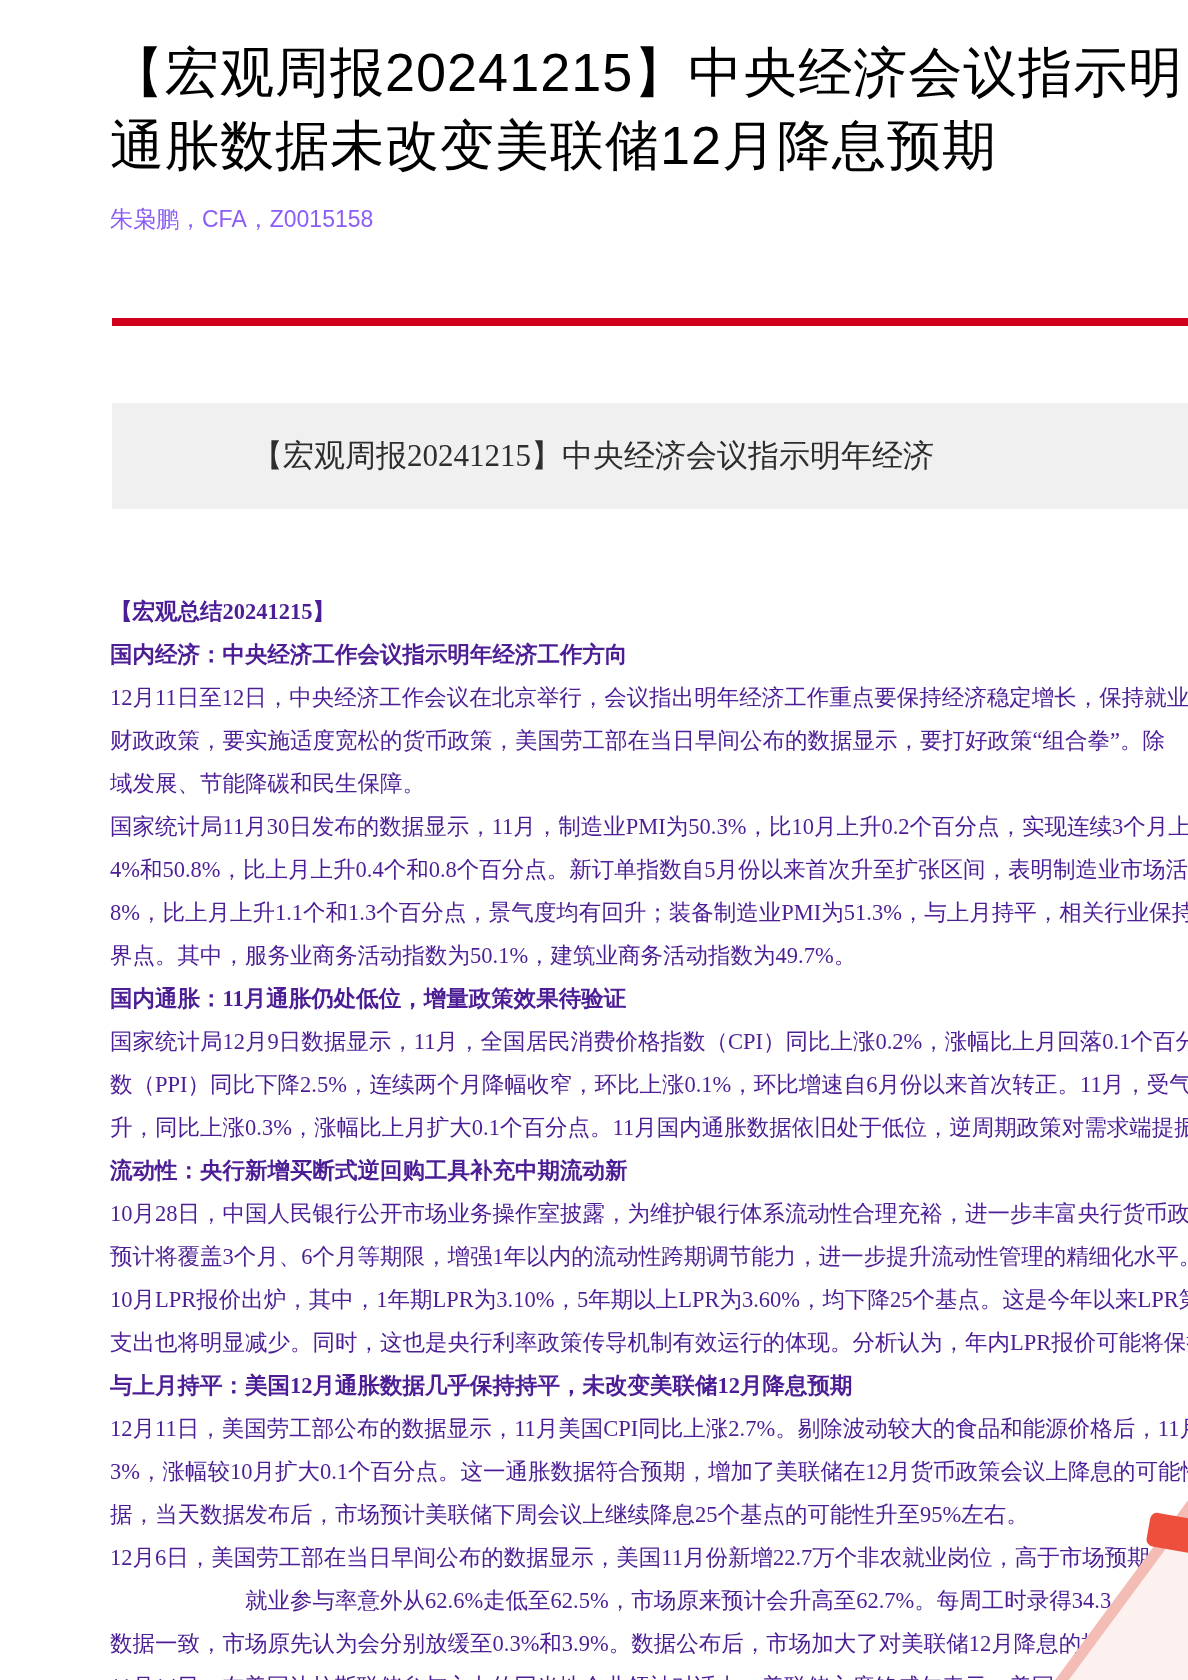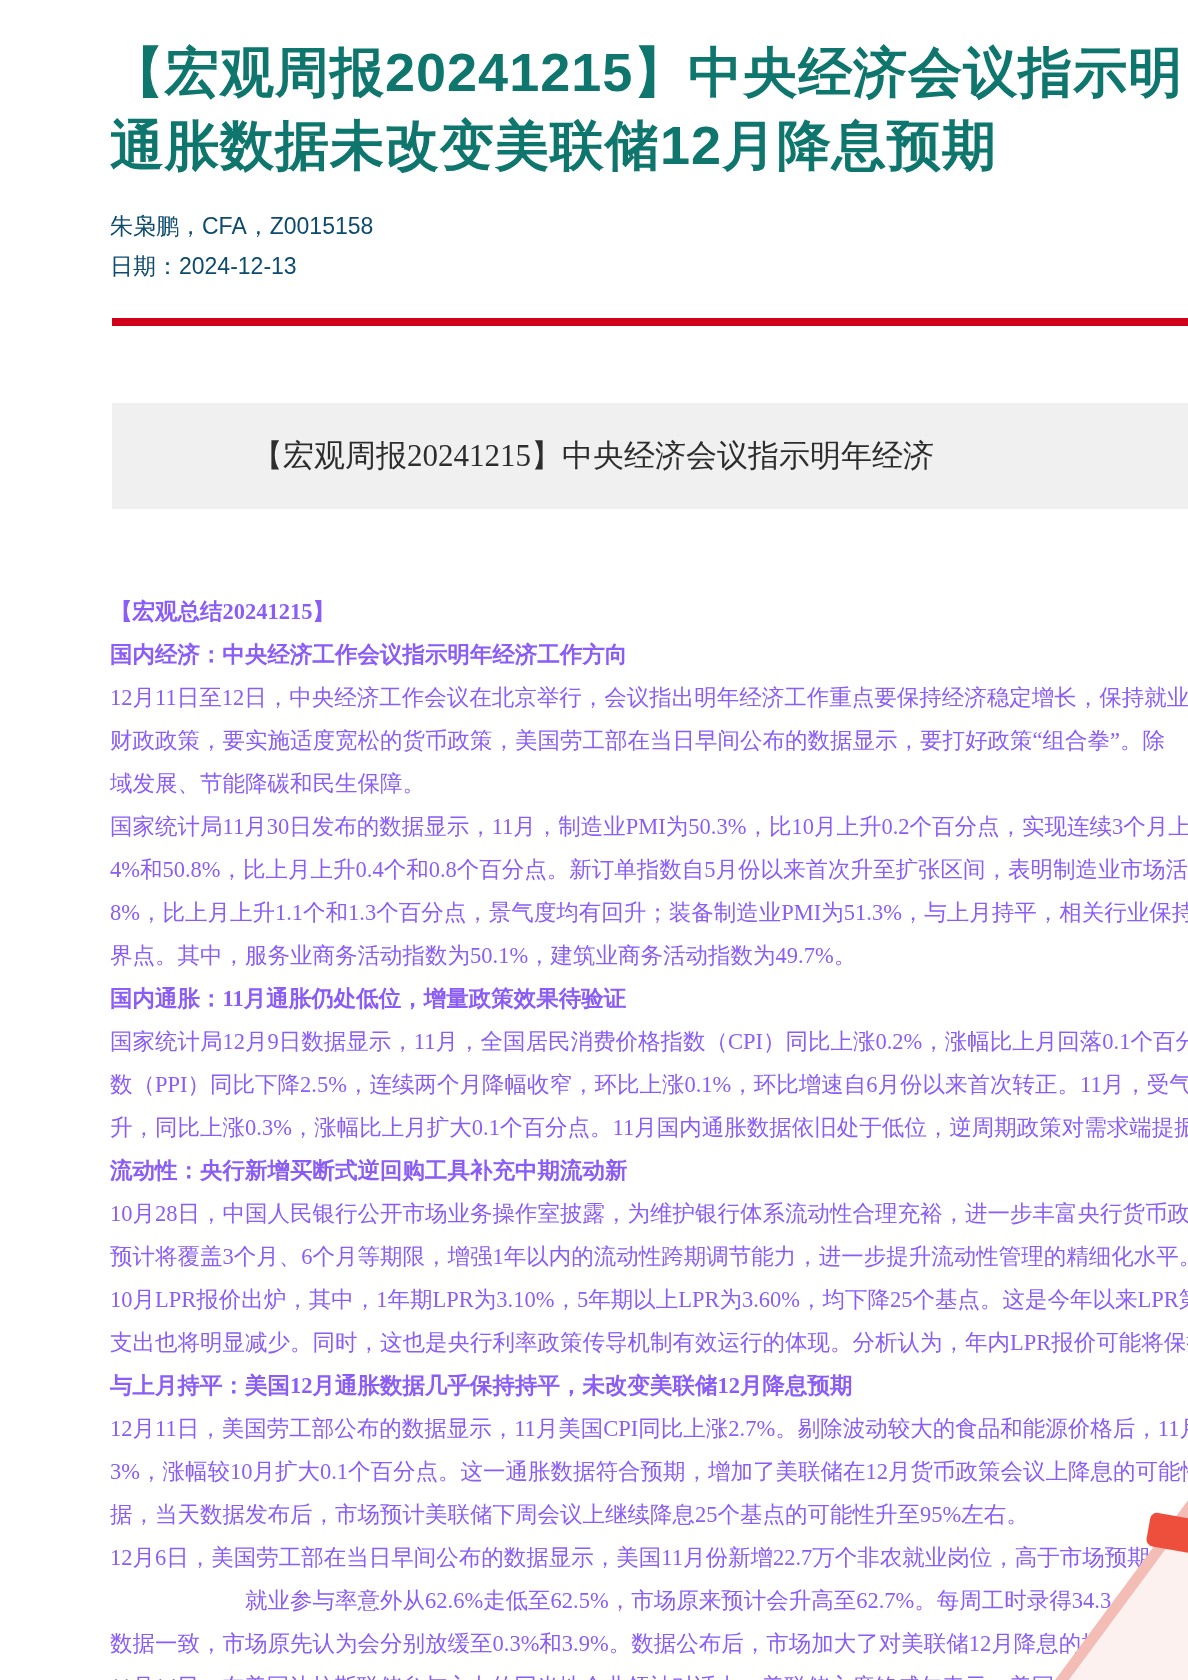--- a/index.html
+++ b/index.html
@@ -5,28 +5,28 @@
   * { margin: 0; padding: 0; box-sizing: border-box; }
   html, body { background: #ffffff; }
   body {
     width: 1188px; height: 1680px;
     position: relative; overflow: hidden;
     font-family: "Liberation Sans", sans-serif;
     color: #1a1a1a;
   }
   .main-title {
     position: absolute; left: 110px; top: 36px;
-    font-size: 54px; font-weight: 700; line-height: 73px;
-    color: #0f766e; letter-spacing: 1px;
+    font-size: 54px; font-weight: 400; line-height: 73px;
+    color: #000000; letter-spacing: 1px;
     white-space: nowrap; width: 1078px; overflow: hidden;
     font-family: "Liberation Sans", sans-serif;
   }
   .meta {
-    position: absolute; left: 110px; top: 206px;
-    font-size: 23px; line-height: 40px; color: #0c4a6e;
+    position: absolute; left: 110px; top: 199px;
+    font-size: 23px; line-height: 40px; color: #8b5cf6;
     font-family: "Liberation Sans", sans-serif;
     white-space: nowrap;
   }
   .red-divider {
     position: absolute; left: 112px; top: 318px;
     width: 1076px; height: 8px; background: #d0021b;
   }
   .banner {
     position: absolute; left: 112px; top: 403px;
     width: 1120px; height: 106px; background: #f0f0f0;
@@ -38,40 +38,39 @@
     font-family: "Liberation Serif", serif;
   }
   .article {
     position: absolute; left: 0; top: 590px;
     width: 1188px; height: 1090px; overflow: hidden;
     font-family: "Liberation Serif", serif;
   }
   .article .line {
     height: 43px; line-height: 43px; font-size: 22.5px;
     padding-left: 110px; white-space: nowrap; overflow: hidden;
-    color: #8b5cf6;
+    color: #4c1d95;
   }
   .article .line.bold { font-weight: bold; }
   .watermark {
     position: absolute; left: 980px; top: 1430px;
     width: 208px; height: 250px; overflow: visible;
     pointer-events: none;
   }
 </style>
 </head>
 <body>
 
 <div class="main-title">
   <div>【宏观周报20241215】中央经济会议指示明</div>
   <div>通胀数据未改变美联储12月降息预期</div>
 </div>
 
 <div class="meta">
   <div>朱枭鹏，CFA，Z0015158</div>
-  <div>日期：2024-12-13</div>
 </div>
 
 <div class="red-divider"></div>
 
 <div class="banner">
   <div class="banner-text">【宏观周报20241215】中央经济会议指示明年经济</div>
 </div>
 
 <div class="article" id="article">
     <div class="line bold">【宏观总结20241215】</div>

